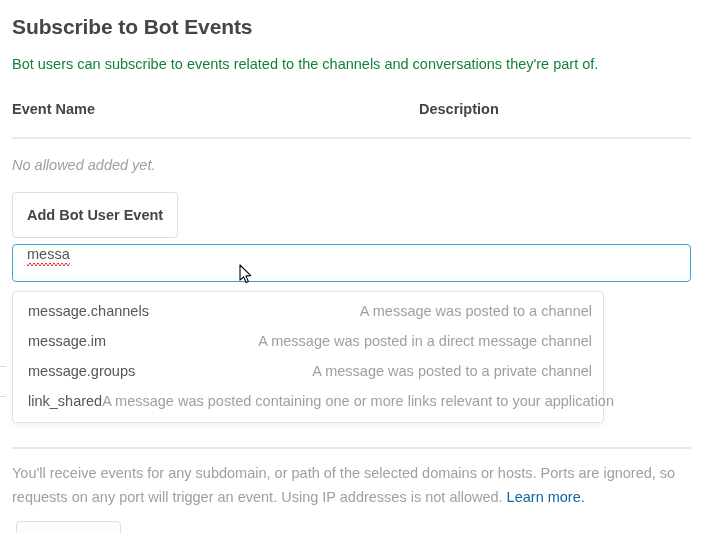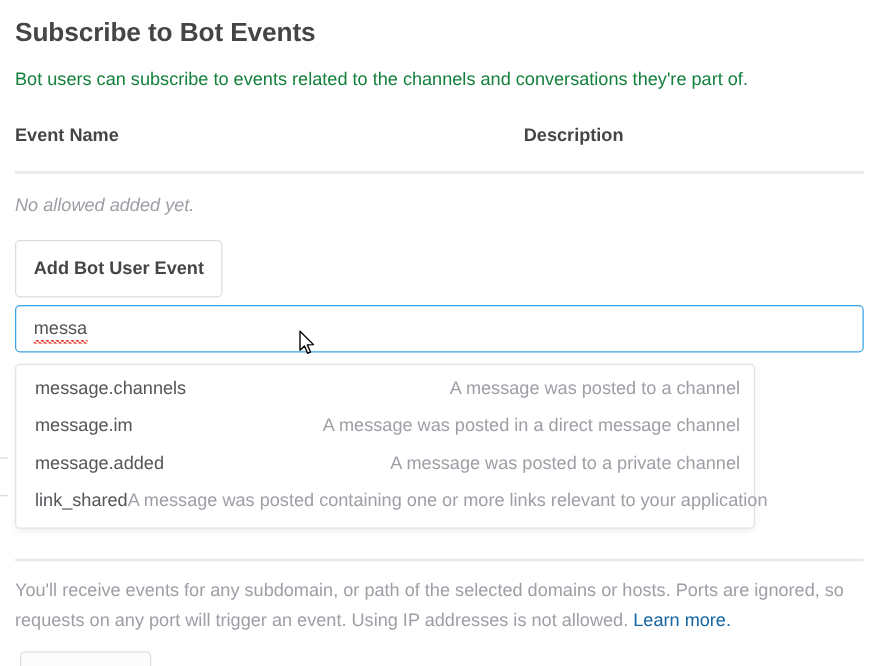--- a/index.html
+++ b/index.html
@@ -110,21 +110,21 @@
     height: 38px;
     border: 1px solid #3aa3e3;
     border-radius: 4px;
     background: #ffffff;
     padding: 0 14px;
     font-family: "Liberation Sans", sans-serif;
     font-size: 14.5px;
     color: #555459;
     outline: none;
     display: flex;
-    align-items: center;
+    align-items: flex-start;
   }
   .typed-value {
     position: relative;
     display: inline-block;
     color: #555459;
     font-size: 14.5px;
     line-height: 18px;
   }
   
   .typed-value::after {
@@ -265,21 +265,21 @@
   <div class="event-dropdown">
     <div class="dropdown-item">
       <span class="dd-name">message.channels</span>
       <span class="dd-desc">A message was posted to a channel</span>
     </div>
     <div class="dropdown-item">
       <span class="dd-name">message.im</span>
       <span class="dd-desc">A message was posted in a direct message channel</span>
     </div>
     <div class="dropdown-item">
-      <span class="dd-name">message.added</span>
+      <span class="dd-name">message.groups</span>
       <span class="dd-desc">A message was posted to a private channel</span>
     </div>
     <div class="dropdown-item">
       <span class="dd-name">link_shared</span>
       <span class="dd-desc">A message was posted containing one or more links relevant to your application</span>
     </div>
   </div>
 
   <div class="lower-divider"></div>
 

